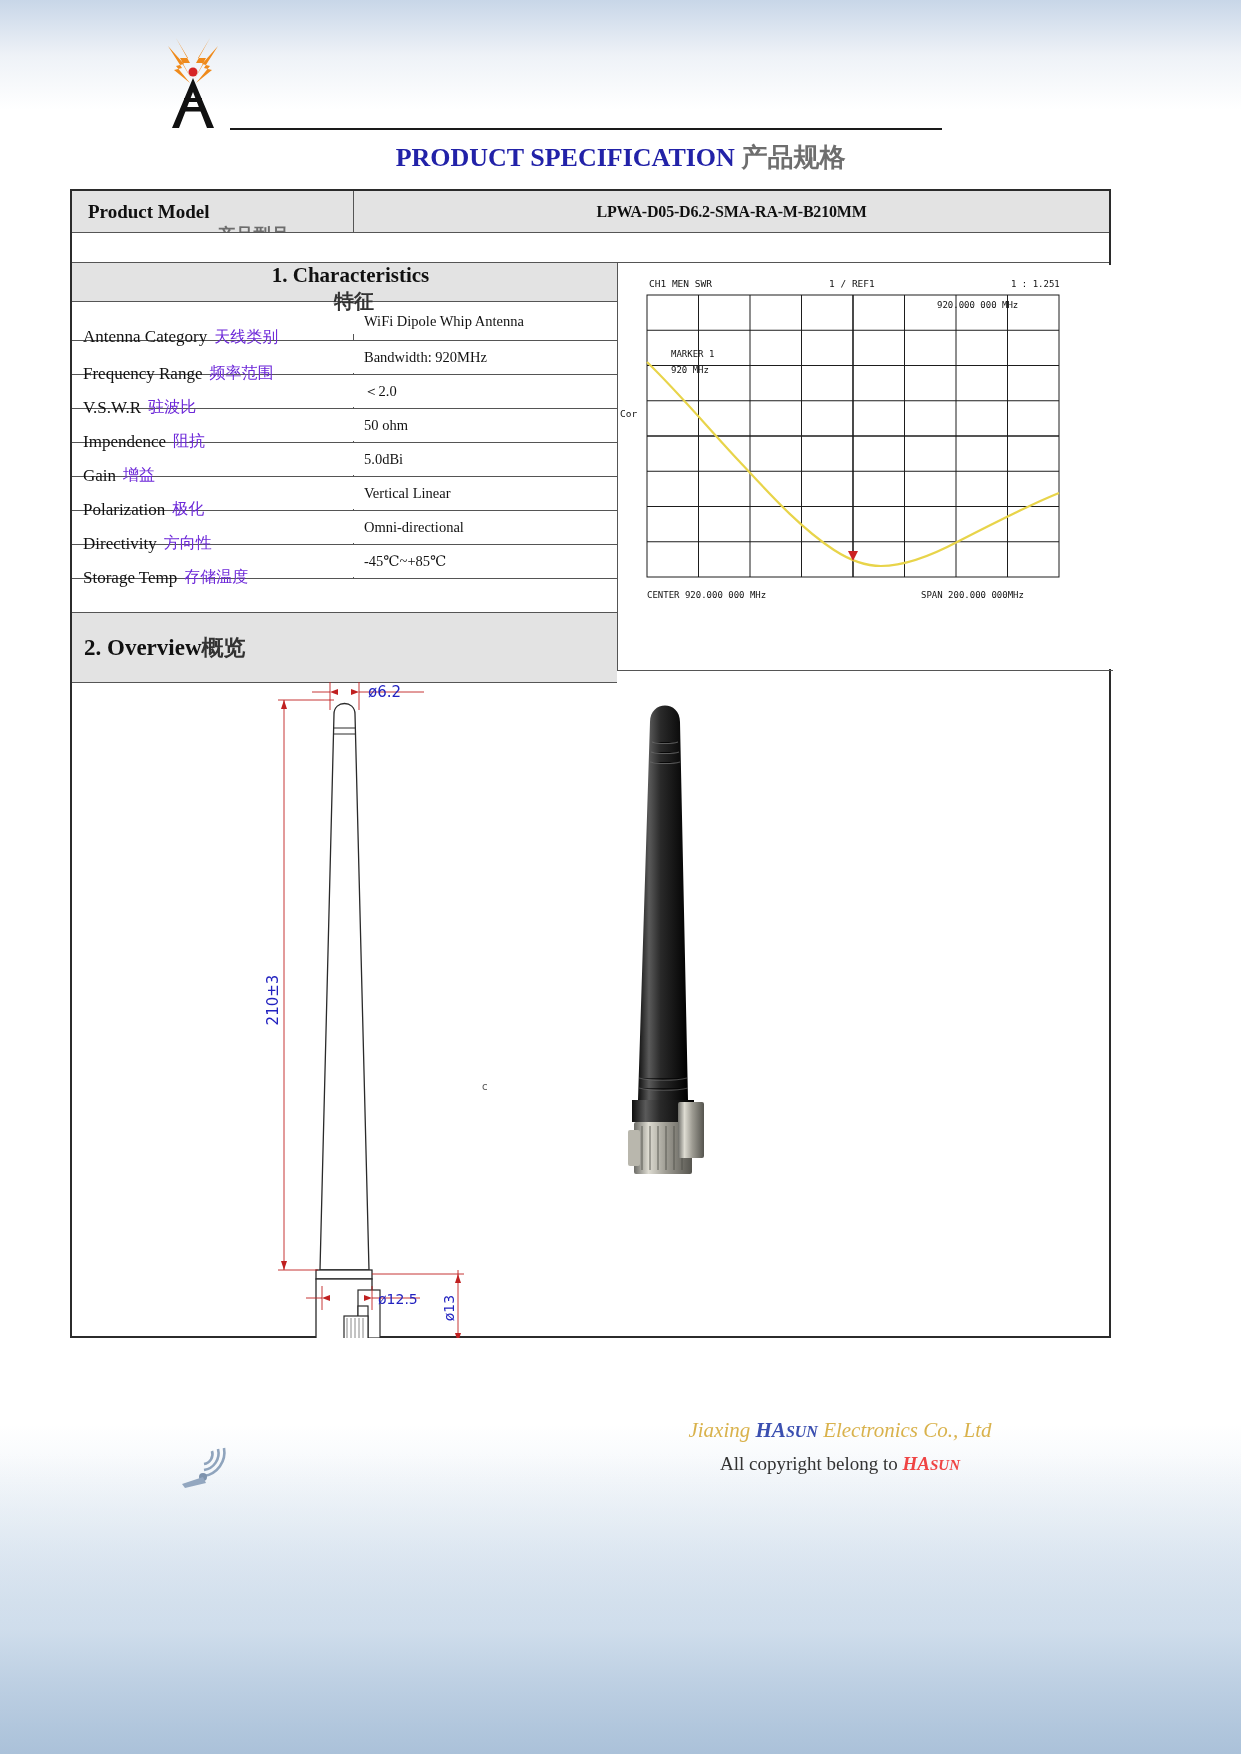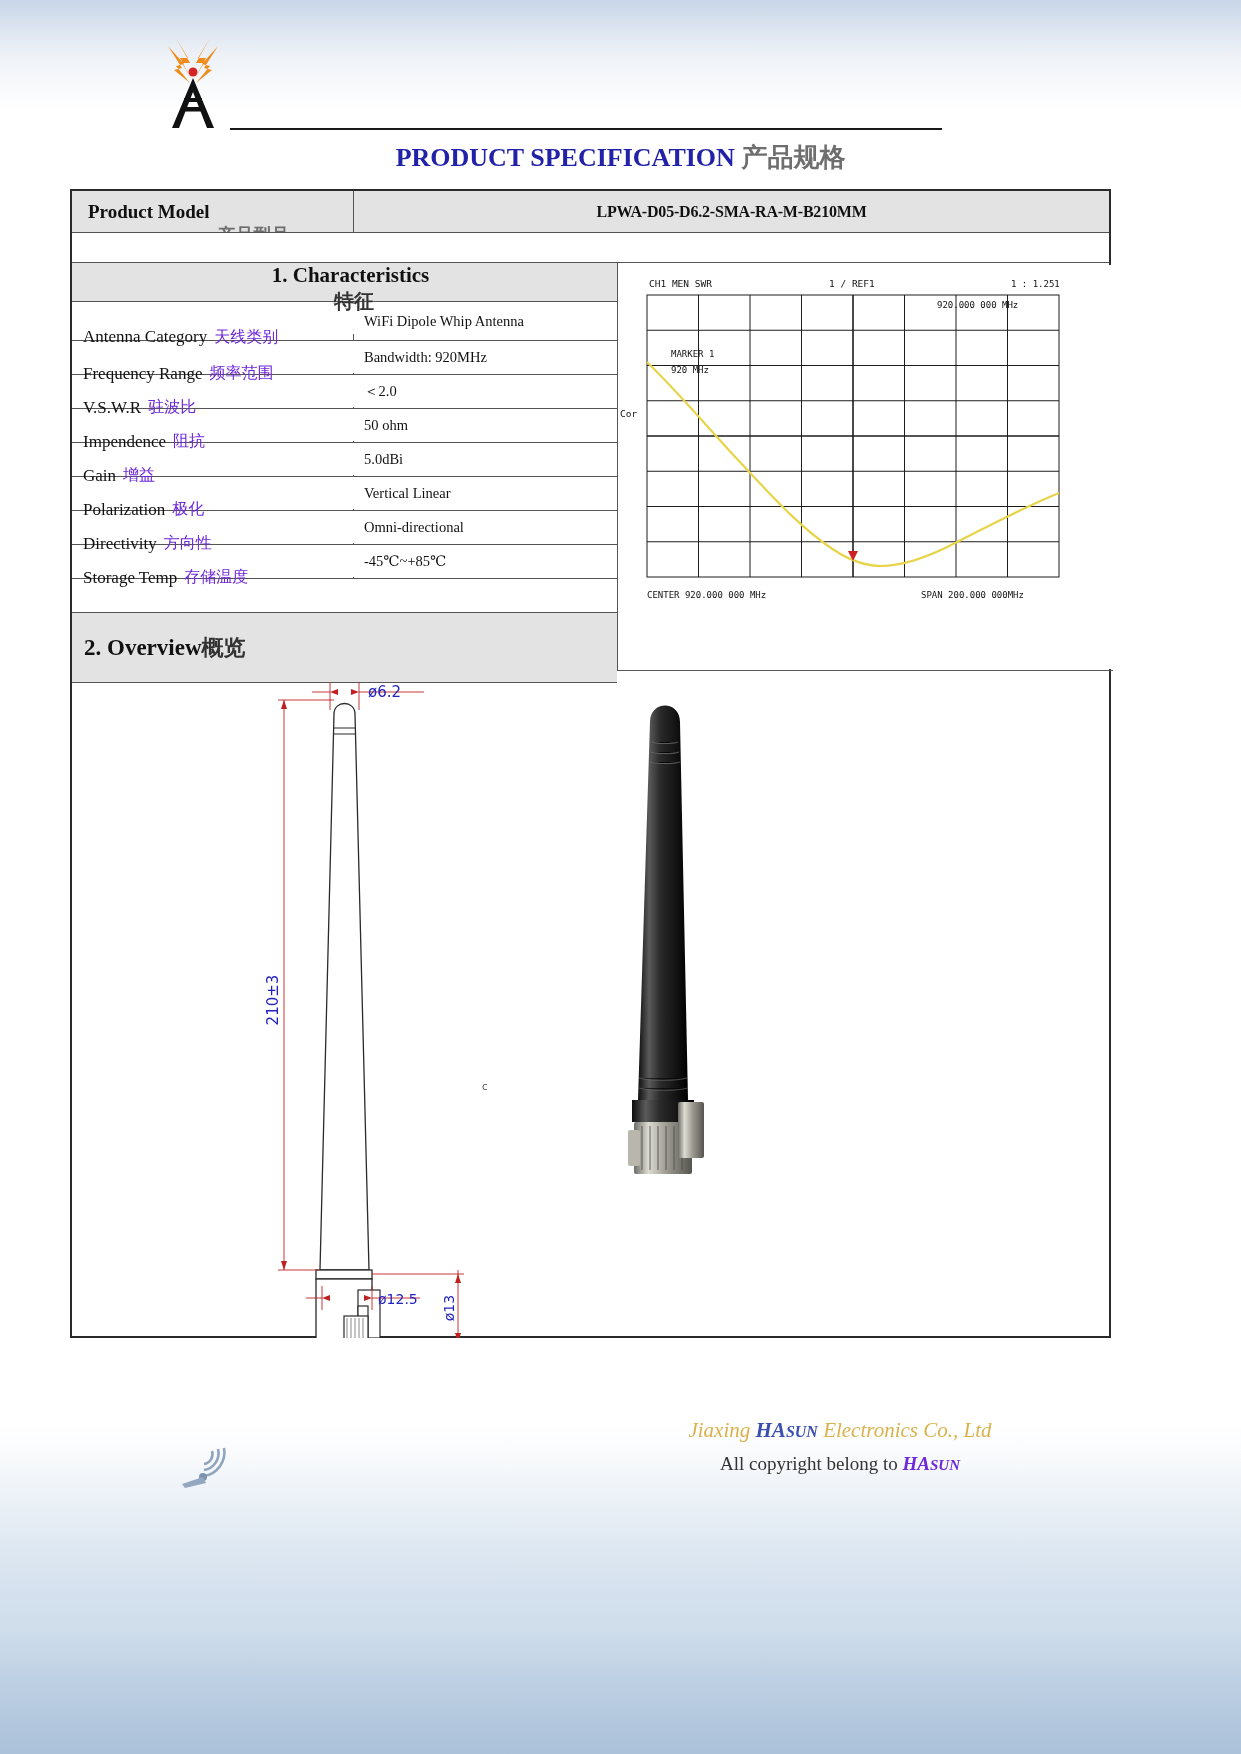--- a/index.html
+++ b/index.html
@@ -108,21 +108,21 @@
   .dim { font-family:"DejaVu Sans","Liberation Sans",sans-serif; font-size:15px; fill:#2222c0; }
   .dim-s { font-family:"DejaVu Sans","Liberation Sans",sans-serif; font-size:14px; fill:#2222c0; }
 
   
   .footer-logo { position:absolute; left:170px; top:1422px; width:72px; height:72px; }
   .footer-txt { position:absolute; left:600px; top:1418px; width:480px; text-align:center; }
   .fl1 { font-family:"Liberation Serif", serif; font-size:21px; font-style:italic; color:#d9b24c; white-space:nowrap;}
   .fl1 .brand { font-weight:bold; color:#3b4fb0; font-style:italic; }
   .fl1 .brand .sm { font-size:16px; }
   .fl2 { font-family:"Liberation Serif", serif; font-size:19px; color:#333; margin-top:10px; white-space:nowrap;}
-  .fl2 .brand { font-weight:bold; color:#6d28d9; font-style:italic; }
+  .fl2 .brand { font-weight:bold; color:#ef4444; font-style:italic; }
   .fl2 .brand .sm { font-size:15px; }
 </style>
 </head>
 <body>
 
 <div class="page-bg"></div>
 
 <div class="content">
 
   <div class="logo">

